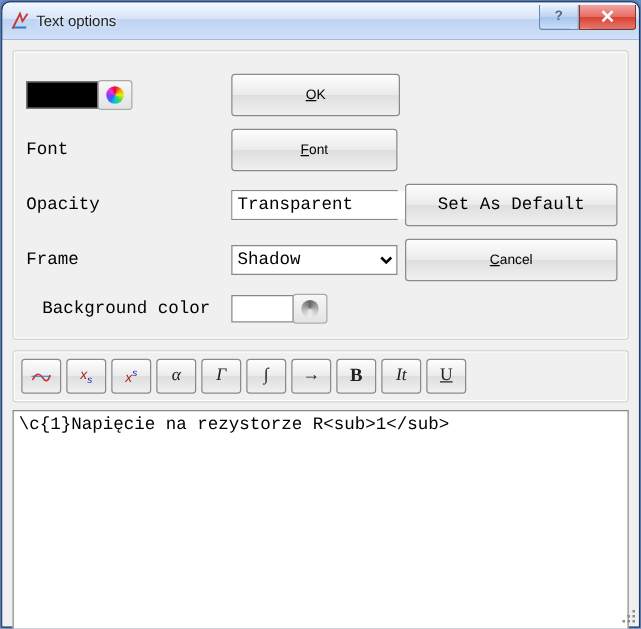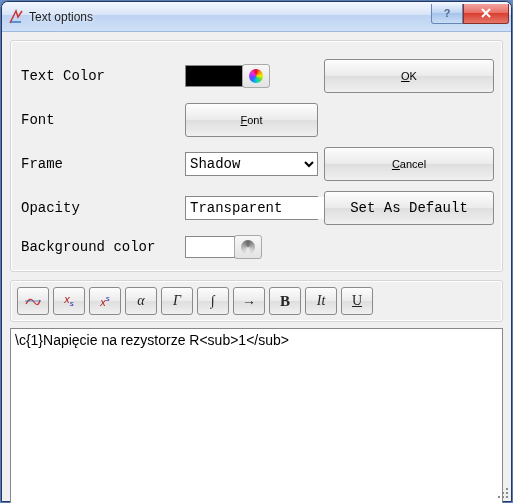--- a/index.html
+++ b/index.html
@@ -42,21 +42,21 @@
   }
   .client { position:absolute; top:30px; left:0; right:0; bottom:0; padding: 8px 8px 18px 8px; background:#f0f0f0;}
   .group1 {
     border: 1px solid #d5d5d5;
     border-radius: 3px;
     background: #f0f0f0;
     padding: 18px 10px 12px 10px;
     box-shadow: inset 0 0 0 1px #fff;
   }
   .row { display: grid; grid-template-columns: 160px 135px 170px; gap: 4px; align-items:center; margin-bottom: 10px; }
-  .row2 { display: grid; grid-template-columns: 160px 135px; gap: 4px; align-items:center; }
+  .row2 { display: grid; grid-template-columns: 160px 135px; gap: 4px; align-items:center;text-align:center; }
   .lbl { font-family: "Courier New", monospace; font-size: 14px; color:#000; }
   .colorbox { width:58px; height:22px; background:#000; border:1px solid #888; vertical-align:middle;}
   .colorwrap { display:flex; align-items:center; gap:0;}
   .colorbtn {
     width:28px; height:24px;
     background: linear-gradient(#f7f7f7,#e3e3e3);
     border:1px solid #a9a9a9; border-radius:3px;
     display:flex;align-items:center;justify-content:center;
     margin-left:-1px;
   }
@@ -103,21 +103,21 @@
     font-family: "Times New Roman", serif; font-size:14px; color:#222;
     font-style: italic;
   }
   .tbtn svg { width:16px; height:14px; }
   .tbtn.bold { font-weight:bold; font-style:normal; font-family:"Times New Roman",serif; font-size:15px;}
   .tbtn.ul { font-style:normal; text-decoration:underline; }
   .textarea {
     margin-top: 6px;
     width: 100%; height: 176px;
     border: 1px solid #888; background:#fff;
-    font-family: Liberation Sans, sans-serif; font-size:14px;
+    font-family: Liberation Mono, monospace; font-size:14px;
     padding: 3px 4px;
     resize: none;
     outline: none;
   }
   .resize { position:absolute; right:2px; bottom:2px; width:14px;height:14px; }
   .resize::before{content:"";position:absolute;right:1px;bottom:1px;width:2px;height:2px;background:#8a8a8a;box-shadow:-4px 0 #8a8a8a,-8px 0 #8a8a8a,0 -4px #8a8a8a,-4px -4px #8a8a8a,0 -8px #8a8a8a;}
 </style>
 </head>
 <body>
 
@@ -137,59 +137,58 @@
             <path d="M2 1 L10 9 M10 1 L2 9" stroke="#fff" stroke-width="2"></path>
           </svg>
       </div>
     </div>
   </div>
 
   <div class="client">
     <div class="group1">
 
       <div class="row">
-        <div class="lbl">Text Color</div>
         <div class="colorwrap">
           <div class="colorbox"></div>
           <div class="colorbtn">
             <div class="wheel"></div>
           </div>
         </div>
         <div class="btn right">
             <span class="underline" style="text-decoration:none;"><span style="text-decoration:underline">O</span>K</span>
           </div>
       </div>
 
       <div class="row">
         <div class="lbl">Font</div>
         <div class="btn mid">
             <span><span style="text-decoration:underline">F</span>ont</span>
           </div>
+      </div>
+
+      <div class="row">
+        <div class="lbl">Opacity</div>
+        <div class="spinwrap">
+          <input value="Transparent" style="">
+          <div class="spinbtns">
+            <div>▲</div>
+            <div>▼</div>
+          </div>
+        </div>
+        <div class="btn right">Set As Default</div>
       </div>
 
       <div class="row">
         <div class="lbl">Frame</div>
         <select class="combo">
           <option>Shadow</option>
         </select>
         <div class="btn right">
             <span><span style="text-decoration:underline">C</span>ancel</span>
           </div>
-      </div>
-
-      <div class="row">
-        <div class="lbl">Opacity</div>
-        <div class="spinwrap">
-          <input value="Transparent" style="">
-          <div class="spinbtns">
-            <div>▲</div>
-            <div>▼</div>
-          </div>
-        </div>
-        <div class="btn right">Set As Default</div>
       </div>
 
       <div class="row2">
         <div class="lbl">Background color</div>
         <div class="colorwrap">
           <div class="bgcolorbox"></div>
           <div class="colorbtn">
             <div class="wheel grey"></div>
           </div>
         </div>

